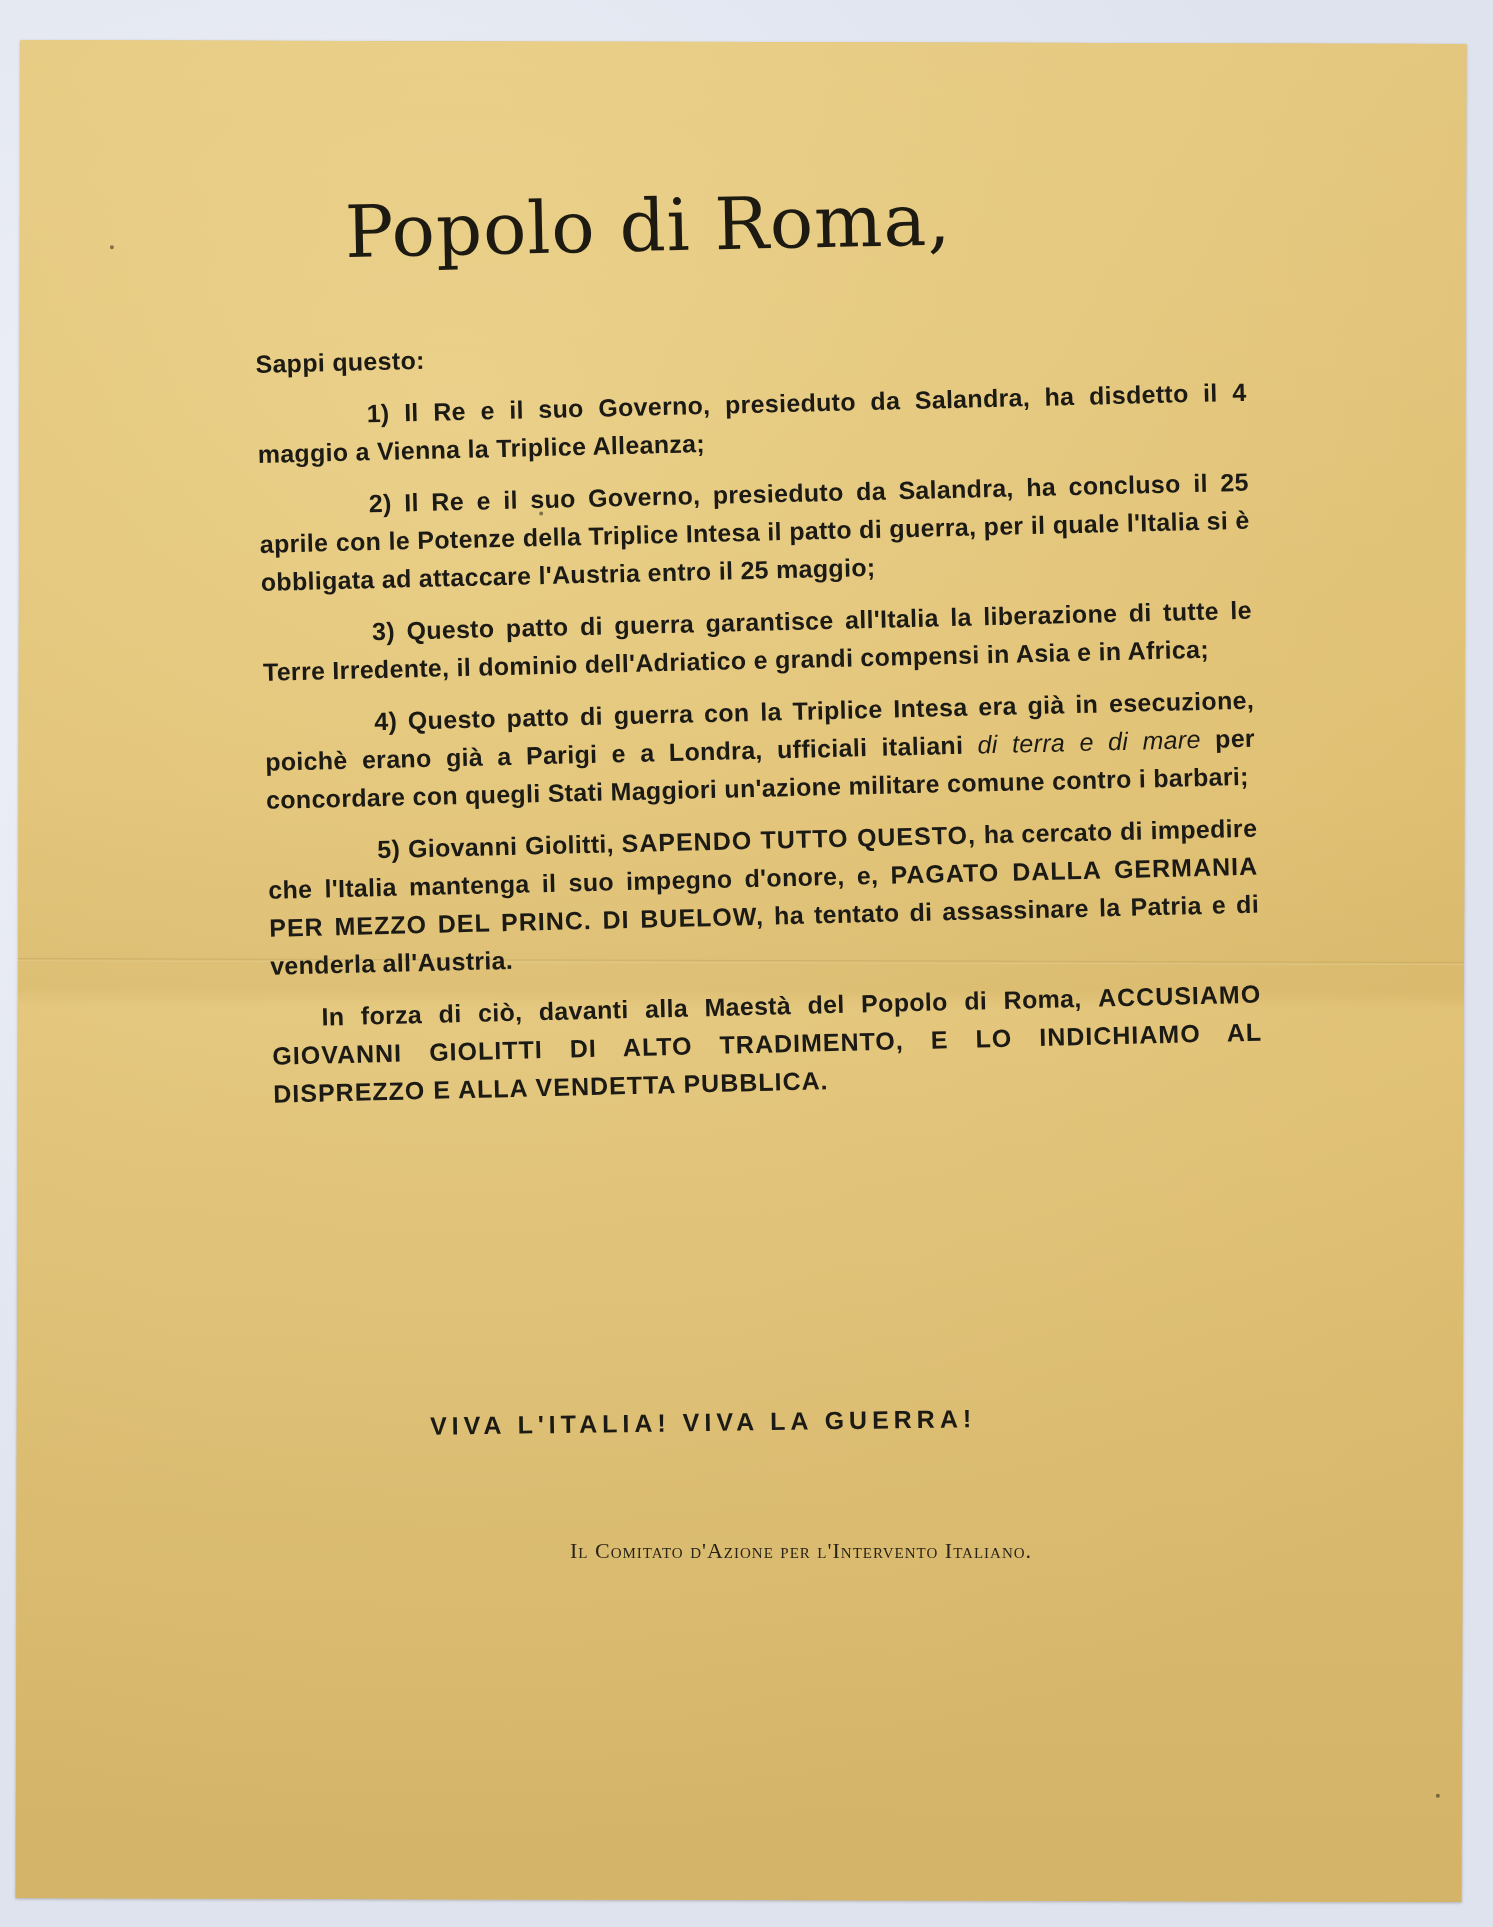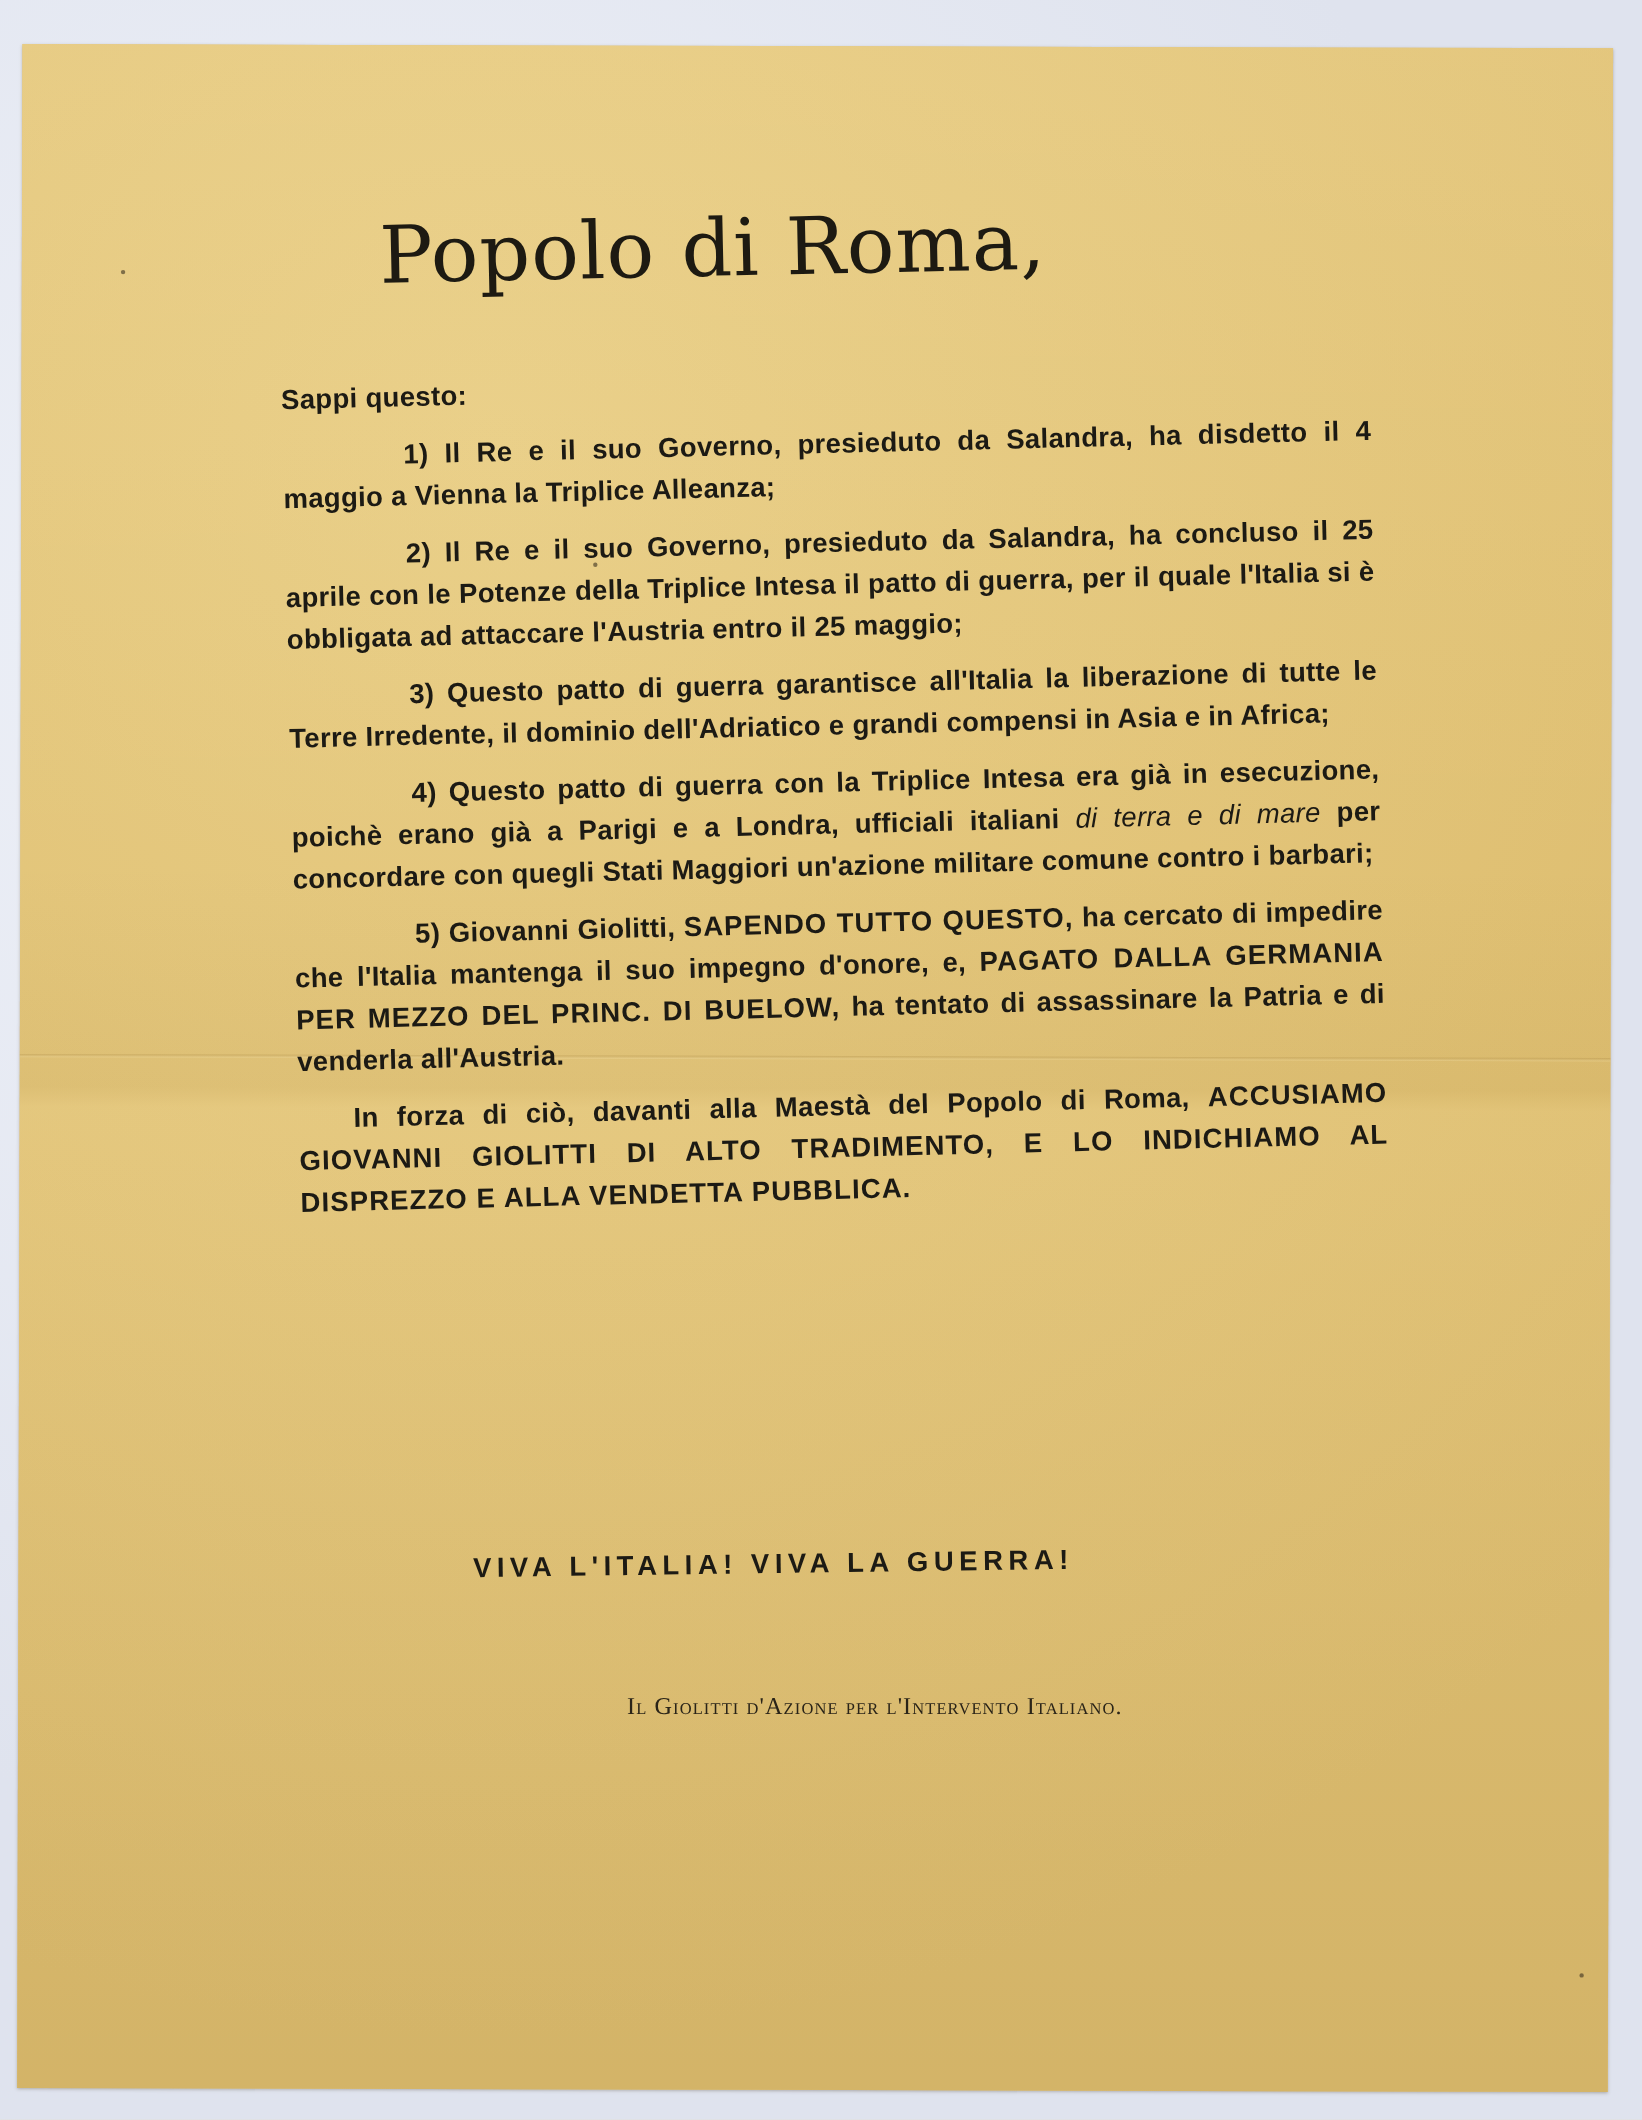--- a/index.html
+++ b/index.html
@@ -101,13 +101,13 @@
   </p>
 
   <p class="accuse">
     <span>In forza di ciò, davanti alla Maestà del Popolo di Roma,</span>
     <span class="caps">ACCUSIAMO GIOVANNI GIOLITTI DI ALTO TRADIMENTO, E LO INDICHIAMO AL DISPREZZO E ALLA VENDETTA PUBBLICA.</span>
   </p>
 </div>
 
 <div class="vive">VIVA L'ITALIA! VIVA LA GUERRA!</div>
 
-<div class="signature">Il Giolitti d'Azione per l'Intervento Italiano.</div>
+<div class="signature">Il Comitato d'Azione per l'Intervento Italiano.</div>
 
 </body></html>

